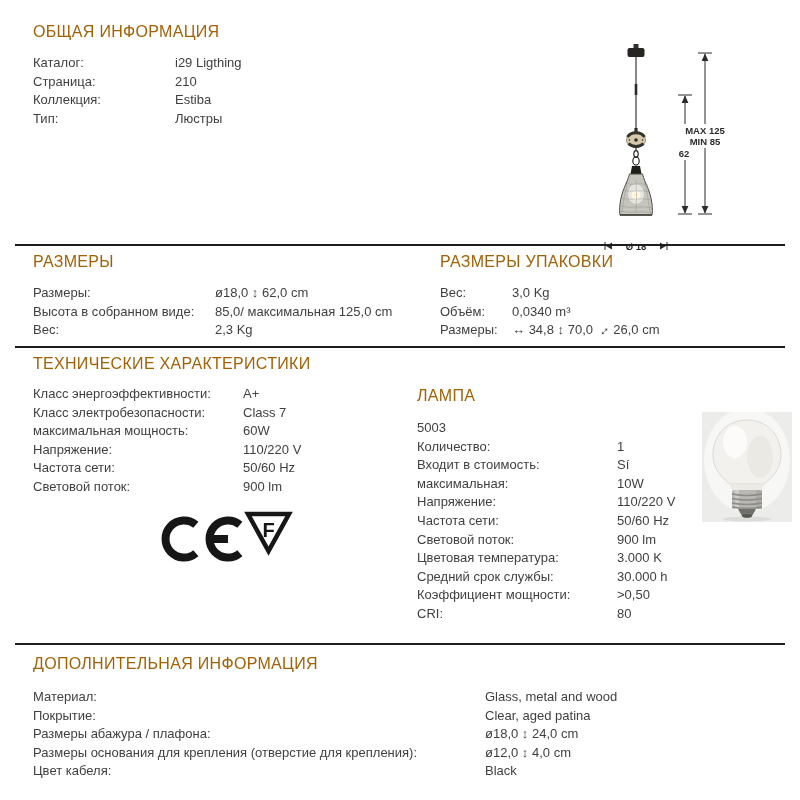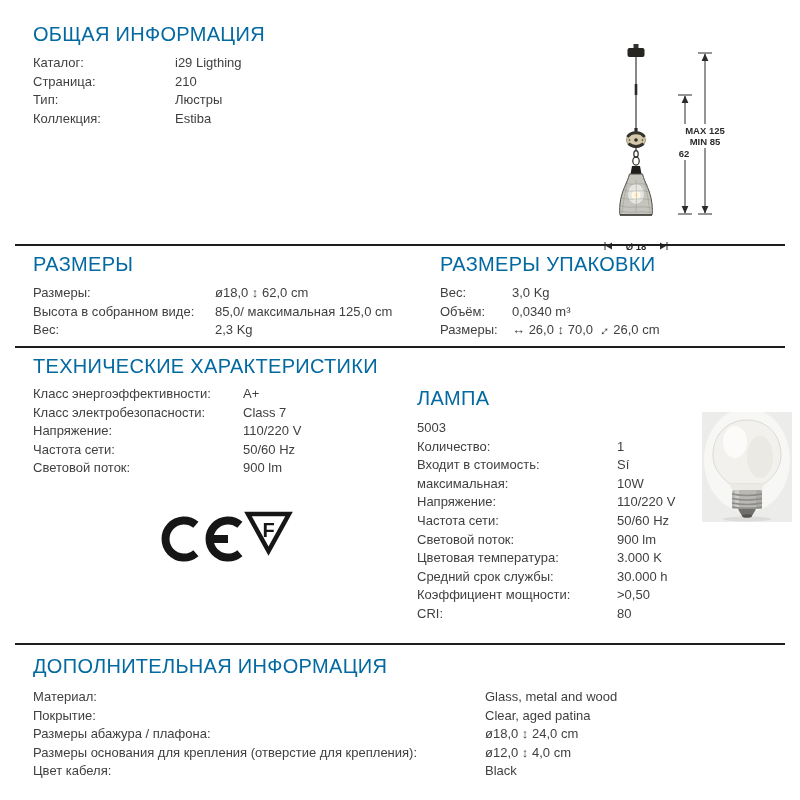--- a/index.html
+++ b/index.html
@@ -1,21 +1,21 @@
 <!DOCTYPE html>
 <html><head>
 <meta charset="utf-8">
 <style>
   html,body{margin:0;padding:0;background:#ffffff;}
   .sheet{
     position:relative;width:800px;height:800px;background:#ffffff;overflow:hidden;
     font-family:"Liberation Sans","DejaVu Sans",sans-serif;color:#3f3f3f;
   }
   .hd{
-    position:absolute;margin:0;font-size:20px;font-weight:400;color:#0369a1;
+    position:absolute;margin:0;font-size:16px;font-weight:400;color:#a16207;
     letter-spacing:.3px;white-space:nowrap;
   }
   .rows{position:absolute;font-size:13px;line-height:18.6px;}
   .row{display:grid;grid-template-columns:var(--lbl) auto;white-space:nowrap;}
   .lbl,.val{display:block;}
   .divider{position:absolute;left:15px;width:770px;height:2px;background:#1e1e1e;}
   .diag{display:inline-block;transform:rotate(-45deg);}
   svg text{font-family:"Liberation Sans","DejaVu Sans",sans-serif;}
 </style>
 </head>
@@ -27,26 +27,26 @@
   <div class="rows" style="left:33px;top:54px;--lbl:142px">
     <div class="row">
         <span class="lbl">Каталог:</span>
         <span class="val">i29 Ligthing</span>
       </div>
     <div class="row">
         <span class="lbl">Страница:</span>
         <span class="val">210</span>
       </div>
     <div class="row">
+        <span class="lbl">Коллекция:</span>
+        <span class="val">Estiba</span>
+      </div>
+    <div class="row">
         <span class="lbl">Тип:</span>
         <span class="val">Люстры</span>
-      </div>
-    <div class="row">
-        <span class="lbl">Коллекция:</span>
-        <span class="val">Estiba</span>
       </div>
   </div>
 
   <svg style="position:absolute;left:598px;top:38px" width="170" height="222" viewBox="0 0 170 222">
 
     <rect x="35.5" y="6" width="5" height="5" fill="#33322d"></rect>
     <rect x="29.5" y="10" width="17" height="9" rx="2" fill="#262522"></rect>
 
     <line x1="38" y1="19" x2="38" y2="94" stroke="#3a3a35" stroke-width="1.2"></line>
     <rect x="36.7" y="46" width="2.6" height="11" fill="#2b2a26"></rect>
@@ -133,35 +133,39 @@
     <div class="row">
         <span class="lbl">Вес:</span>
         <span class="val">3,0 Kg</span>
       </div>
     <div class="row">
         <span class="lbl">Объём:</span>
         <span class="val">0,0340 m³</span>
       </div>
     <div class="row">
       <span class="lbl">Размеры:</span>
-      <span class="val"><span>↔</span> <span>26,0</span> <span>↕</span> <span>70,0</span> <span class="diag">↔</span> <span>26,0 cm</span></span>
+      <span class="val"><span>↔</span> <span>34,8</span> <span>↕</span> <span>70,0</span> <span class="diag">↔</span> <span>26,0 cm</span></span>
     </div>
   </div>
 
   <div class="divider" style="top:346px"></div>
 
   <h2 class="hd" style="left:33px;top:355px">ТЕХНИЧЕСКИЕ ХАРАКТЕРИСТИКИ</h2>
   <div class="rows" style="left:33px;top:385px;--lbl:210px">
     <div class="row">
         <span class="lbl">Класс энергоэффективности:</span>
         <span class="val">A+</span>
       </div>
     <div class="row">
         <span class="lbl">Класс электробезопасности:</span>
         <span class="val">Class 7</span>
+      </div>
+    <div class="row">
+        <span class="lbl">максимальная мощность:</span>
+        <span class="val">60W</span>
       </div>
     <div class="row">
         <span class="lbl">Напряжение:</span>
         <span class="val">110/220 V</span>
       </div>
     <div class="row">
         <span class="lbl">Частота сети:</span>
         <span class="val">50/60 Hz</span>
       </div>
     <div class="row">

